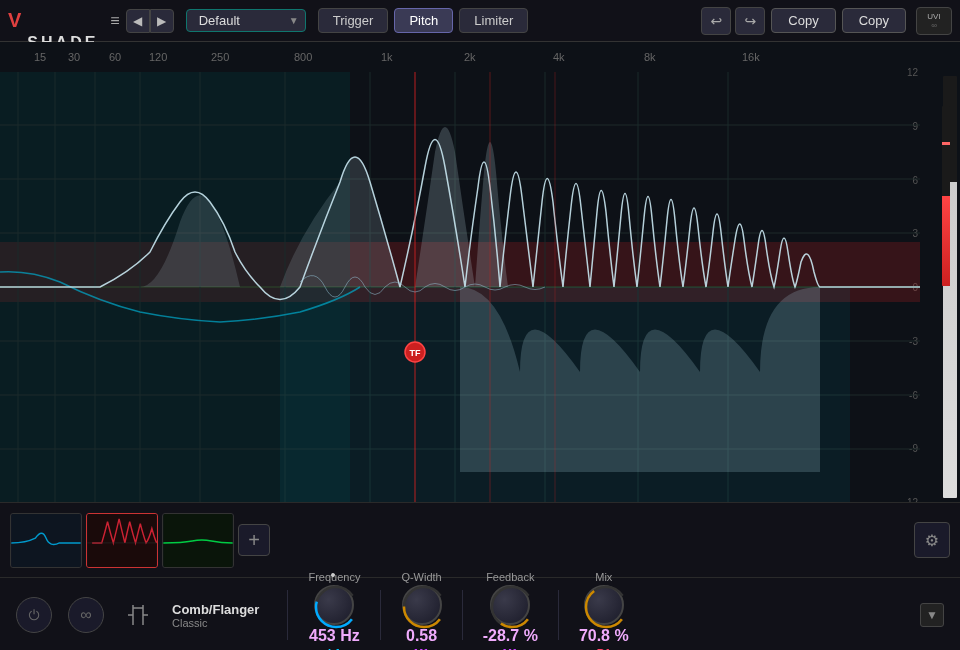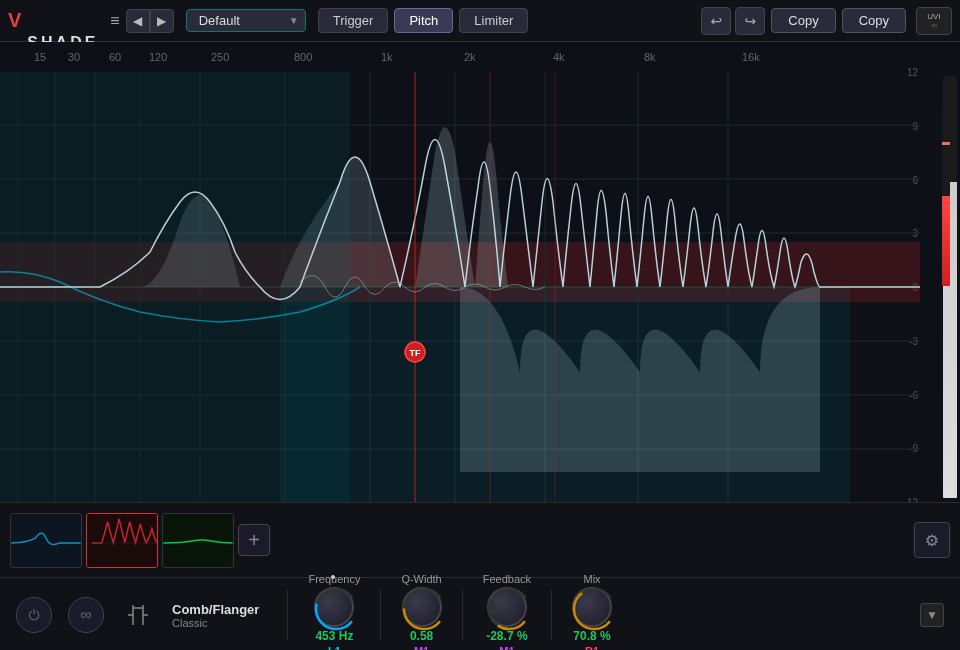--- a/index.html
+++ b/index.html
@@ -299,22 +299,22 @@
       display: flex;
       flex-direction: column;
       align-items: center;
       gap: 2px;
     }
     .knob-label {
       color: #999;
       font-size: 11px;
     }
     .knob-value {
-      color: #22c55e;
-      font-size: 12px;
+      color: #f0abfc;
+      font-size: 16px;
       font-weight: bold;
     }
     .knob-channel {
       font-size: 11px;
       font-weight: bold;
     }
     .knob-channel.l1 { color: #00ccff; }
     .knob-channel.m1 { color: #cc44ff; }
     .knob-channel.r1 { color: #ff4466; }
 

